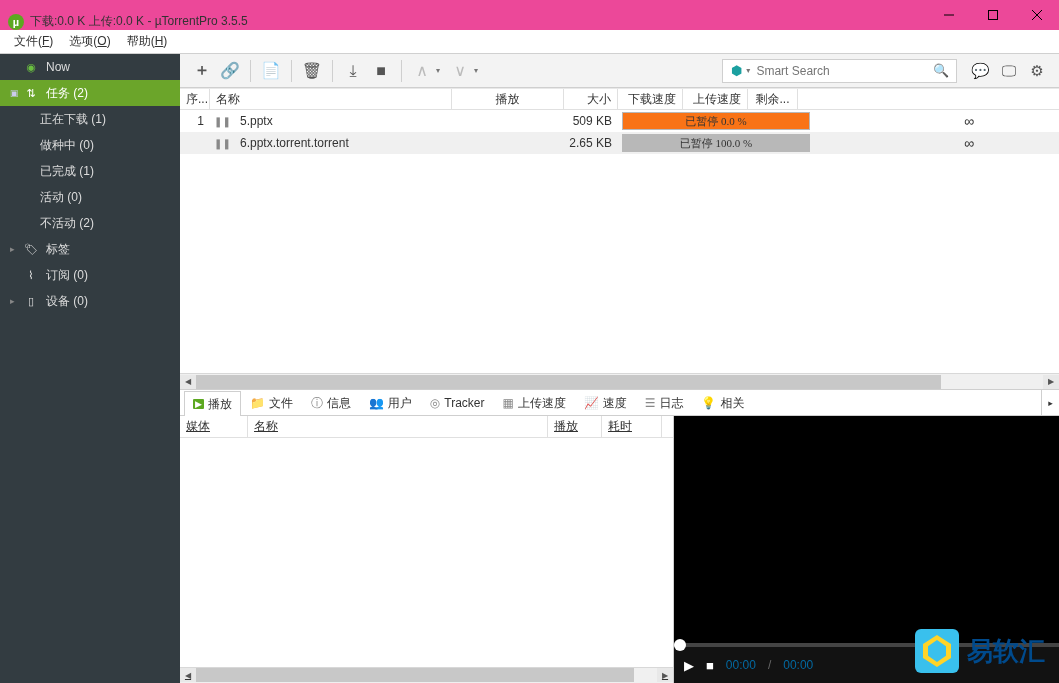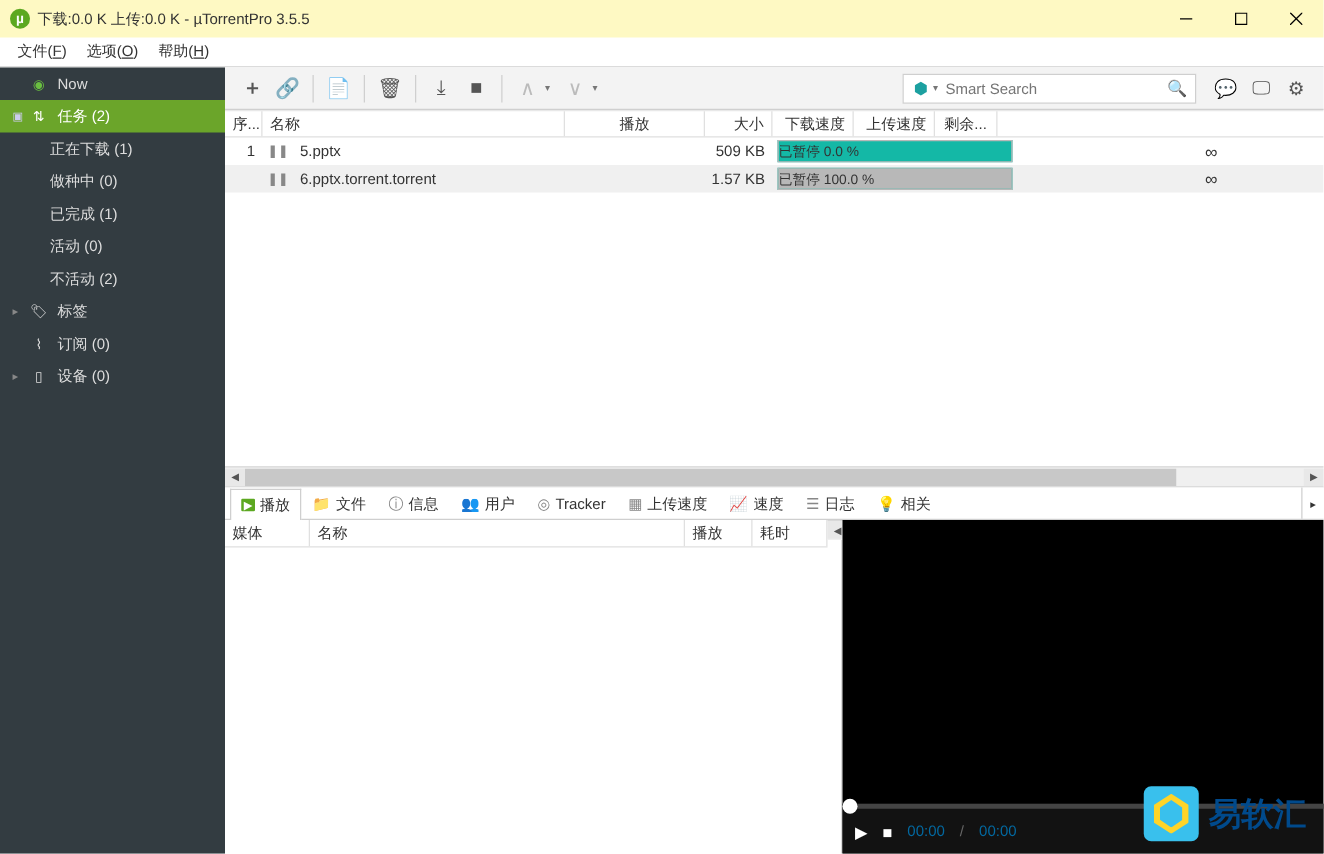--- a/index.html
+++ b/index.html
@@ -1,19 +1,19 @@
 <!DOCTYPE html>
 <html><head>
   <meta charset="utf-8">
   <style>
     * { margin: 0; padding: 0; box-sizing: border-box; }
     body { font-family: "Microsoft YaHei", "Segoe UI", sans-serif; font-size: 12px; overflow: hidden; height: 683px; width: 1059px; background: #fff; color: #333; }
     
     
-    .titlebar { height: 30px; display: flex; align-items: center; padding-left: 8px; background: #fef9c3; }
+    .titlebar { height: 30px; display: flex; align-items: flex-end; padding-left: 8px; background: #ec4899; }
     .titlebar-icon { width: 16px; height: 16px; border-radius: 50%; background: #5ca820; margin-right: 6px; }
     .titlebar-icon::after { content: "µ"; color: #fff; font-size: 11px; display: flex; align-items: center; justify-content: center; width: 100%; height: 100%; font-weight: bold;}
     .titlebar-text { flex: 1; font-size: 12px; }
     .titlebar-buttons { display: flex; }
     .titlebar-btn { width: 44px; height: 30px; display: flex; align-items: center; justify-content: center; cursor: pointer; }
 
     
     .menubar { height: 24px; display: flex; align-items: center; padding-left: 6px; border-bottom: 1px solid #d0d0d0; }
     .menu-item { padding: 3px 8px; cursor: pointer; }
     .mnemonic { text-decoration: underline; }
@@ -64,21 +64,21 @@
     .col-rem{width:50px;justify-content:center;}
     .tr-row { display:flex;height:22px;align-items:center;font-size:12px;}
     .tr-row.selected { background:#f0f0f0;}
     .td { padding:2px 6px; display:flex;align-items:center;overflow:hidden;white-space:nowrap;}
     .td-idx{width:30px; justify-content:flex-end;}
     .td-icon{width:16px;color:#888;font-size:10px;margin-left:4px;margin-right:4px;}
     .td-name{width:218px;}
     .td-play{width:112px;}
     .td-size{width:54px;justify-content:flex-end;}
     .td-status{width:196px;padding:0;}
-    .status-bar{height:18px;display:flex;align-items:center;justify-content:flex-start;border:1px solid #b8b8b8;margin:0 4px;width:calc(100% - 8px);position:relative;background:#14b8a6;font-size:11px;}
+    .status-bar{height:18px;display:flex;align-items:center;justify-content:center;border:1px solid #b8b8b8;margin:0 4px;width:calc(100% - 8px);position:relative;background:#f97316;font-size:11px;font-family:Liberation Serif, serif;}
     .status-bar .fill{position:absolute;left:0;top:0;bottom:0;background:#b8b8b8;}
     .status-bar .label{position:relative;z-index:1;}
     .td-dlspeed{width:65px;}
     .td-ulspeed{width:65px;}
     .td-rem{width:50px;justify-content:center;font-size:14px;}
     .list-body{flex:1;overflow:hidden;}
     .list-hscroll{height:16px;background:#f0f0f0;border-top:1px solid #d8d8d8;display:flex;align-items:center;}
     .hscroll-arrow{width:16px;height:14px;display:flex;align-items:center;justify-content:center;background:#e8e8e8;font-size:8px;color:#555;}
     .hscroll-track{flex:1;height:14px;position:relative;}
     .hscroll-thumb{position:absolute;left:0;width:88%;height:14px;background:#c8c8c8;}
@@ -87,21 +87,21 @@
     .tabs-bar { height: 26px; display:flex;align-items:stretch;border-bottom:1px solid #cfcfcf;padding-left:4px;background:#fff;}
     .tab { padding: 4px 8px; display:flex;align-items:center;cursor:pointer;border:1px solid transparent;border-bottom:none;font-size:12px;gap:4px;}
     .tab.active { border-color:#cfcfcf;background:#fff;position:relative;top:1px;background:#fff;}
     .tab-icon{font-size:12px;}
     .tab-icon.green { color:#5ca820;background:#5ca820;color:#fff;padding:0 2px;font-size:9px;border-radius:1px;}
     .tabs-spacer{flex:1;}
     .tabs-overflow{width:18px;display:flex;align-items:center;justify-content:center;border-left:1px solid #cfcfcf;cursor:pointer;font-size:9px;}
 
     
     .bottom-split { flex:1;display:flex;overflow:hidden;}
-    .detail-grid { width: 494px;border-right:1px solid #cfcfcf;display:flex;flex-direction:row;}
+    .detail-grid { width: 494px;border-right:1px solid #cfcfcf;display:flex;flex-direction:column;text-decoration:underline;}
     .dth-row{display:flex;height:22px;border-bottom:1px solid #e0e0e0;}
     .dth{border-right:1px solid #e0e0e0;padding:3px 6px;font-size:12px;display:flex;align-items:center;}
     .dcol-media{width:68px;}
     .dcol-name{width:300px;}
     .dcol-play{width:54px;}
     .dcol-time{width:60px;}
     .detail-body{flex:1;}
     .detail-hscroll{height:16px;background:#f0f0f0;border-top:1px solid #d8d8d8;display:flex;}
 
     .video-pane { flex:1;background:#000;position:relative;}
@@ -255,21 +255,21 @@
           </div>
           <div class="td td-dlspeed"></div>
           <div class="td td-ulspeed"></div>
           <div class="td td-rem">∞</div>
         </div>
         <div class="tr-row selected">
           <div class="td td-idx"></div>
           <span class="td-icon">❚❚</span>
           <div class="td td-name">6.pptx.torrent.torrent</div>
           <div class="td td-play"></div>
-          <div class="td td-size">1.57 KB</div>
+          <div class="td td-size">2.65 KB</div>
           <div class="td td-status">
             <div class="status-bar">
                 <div class="fill" style="width:100%"></div>
                 <span class="label">已暂停 100.0 %</span>
               </div>
           </div>
           <div class="td td-dlspeed"></div>
           <div class="td td-ulspeed"></div>
           <div class="td td-rem">∞</div>
         </div>

